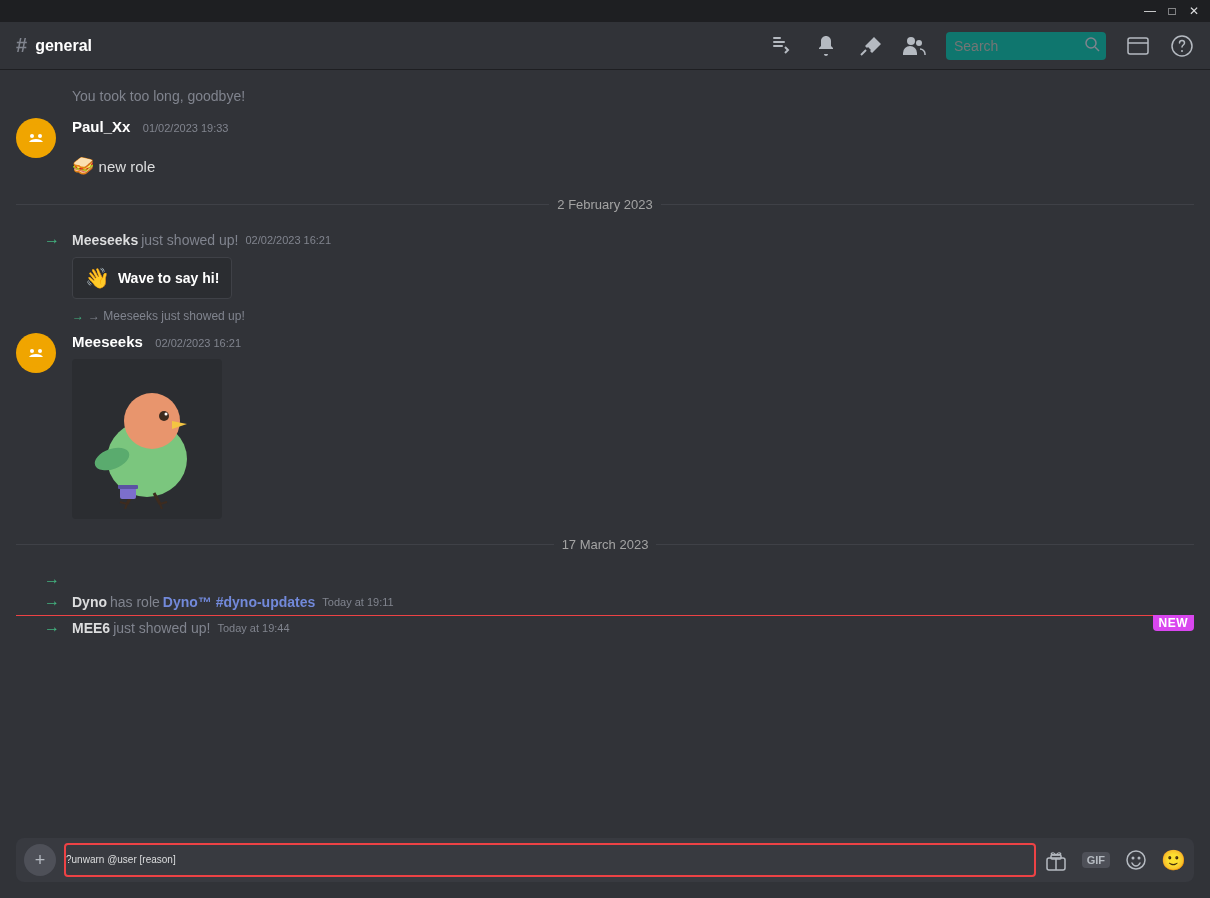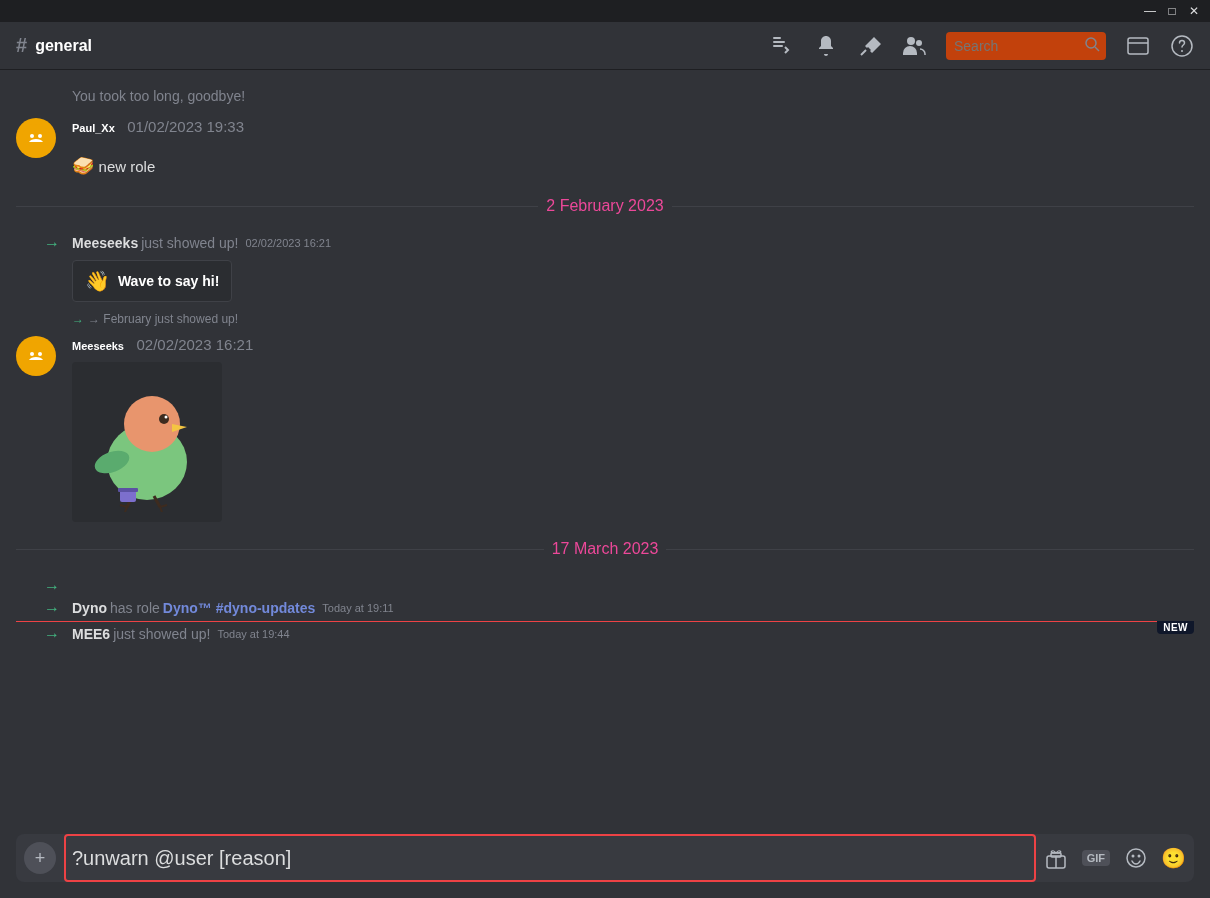--- a/index.html
+++ b/index.html
@@ -70,21 +70,21 @@
       width: 24px;
       height: 24px;
       color: #b5bac1;
       cursor: pointer;
       display: flex;
       align-items: center;
       justify-content: center;
       font-size: 16px;
     }
     .search-bar {
-      background: #c2410c;
+      background: #0f766e;
       border-radius: 4px;
       height: 28px;
       width: 160px;
       display: flex;
       align-items: center;
       padding: 0 8px;
       gap: 20px;
     }
     .search-input {
       background: transparent;
@@ -125,22 +125,22 @@
       background: #1a1b1e;
       border-radius: 4px;
     }
 
     
     .date-divider {
       display: flex;
       align-items: center;
       padding: 16px 16px;
       gap: 8px;
-      color: #ec4899;
-      font-size: 16px;
+      color: #a3a3a3;
+      font-size: 13px;
       font-weight: 500;
     }
     .date-divider::before, .date-divider::after {
       content: '';
       flex: 1;
       height: 1px;
       background: #3f4147;
     }
 
     
@@ -162,27 +162,27 @@
       display: flex;
       align-items: center;
       justify-content: center;
       font-size: 18px;
       flex-shrink: 0;
     }
     .avatar-discord {
       background: #f0a500;
     }
     .message-username {
-      font-size: 11px;
+      font-size: 15px;
       font-weight: 600;
       color: #fff;
       display: inline;
     }
     .message-timestamp {
-      font-size: 15px;
+      font-size: 11px;
       color: #80848e;
       margin-left: 8px;
     }
     .message-content {
       font-size: 15px;
       color: #dcddde;
       margin-top: 18px;
       line-height: 1.4;
     }
     .message-content .emoji {
@@ -256,23 +256,23 @@
       position: relative;
       display: flex;
       align-items: center;
     }
     .unread-line-bar {
       flex: 1;
       height: 1px;
       background: #ed4245;
     }
     .new-badge-line {
-      background: #0f172a;
+      background: #d946ef;
       color: #fff;
-      font-size: 10px;
+      font-size: 12px;
       font-weight: 800;
       padding: 1px 6px;
       border-radius: 0 0 4px 4px;
       position: absolute;
       right: 16px;
       top: 0;
       letter-spacing: 0.5px;
     }
 
     
@@ -302,22 +302,22 @@
       flex-shrink: 0;
       margin-right: 8px;
     }
     .message-input {
       flex: 1;
       background: transparent;
       border: 2px solid #ed4245;
       border-radius: 4px;
       outline: none;
       color: #dcddde;
-      font-size: 20px;
-      padding: 8px 6px;
+      font-size: 10px;
+      padding: 8px 0;
       line-height: 1.4;
     }
     .input-right-icons {
       display: flex;
       align-items: center;
       gap: 14px;
       margin-left: 8px;
     }
     .input-icon {
       color: #b5bac1;
@@ -473,21 +473,21 @@
 
     <div style="padding-left: 72px; padding-bottom: 8px;">
       <div class="wave-btn">
         <span style="font-size:20px;">👋</span>
         <span class="wave-btn-text">Wave to say hi!</span>
       </div>
     </div>
 
     <div style="padding: 2px 16px 2px 72px; font-size:12px; color:#80848e; display:flex; align-items:center; gap:4px;">
       <span style="color:#43b581; font-weight:bold;">→</span>
-      <span>→ February just showed up!</span>
+      <span>→ Meeseeks just showed up!</span>
     </div>
 
     <div class="message-group with-avatar">
       <div class="avatar avatar-discord">
         <svg width="28" height="28" viewBox="0 0 28 28" fill="none">
           <circle cx="14" cy="14" r="14" fill="#f0a500"></circle>
           <path d="M7 18c2-4 12-4 14 0" fill="white"></path>
           <circle cx="10" cy="12" r="2" fill="white"></circle>
           <circle cx="18" cy="12" r="2" fill="white"></circle>
         </svg>

